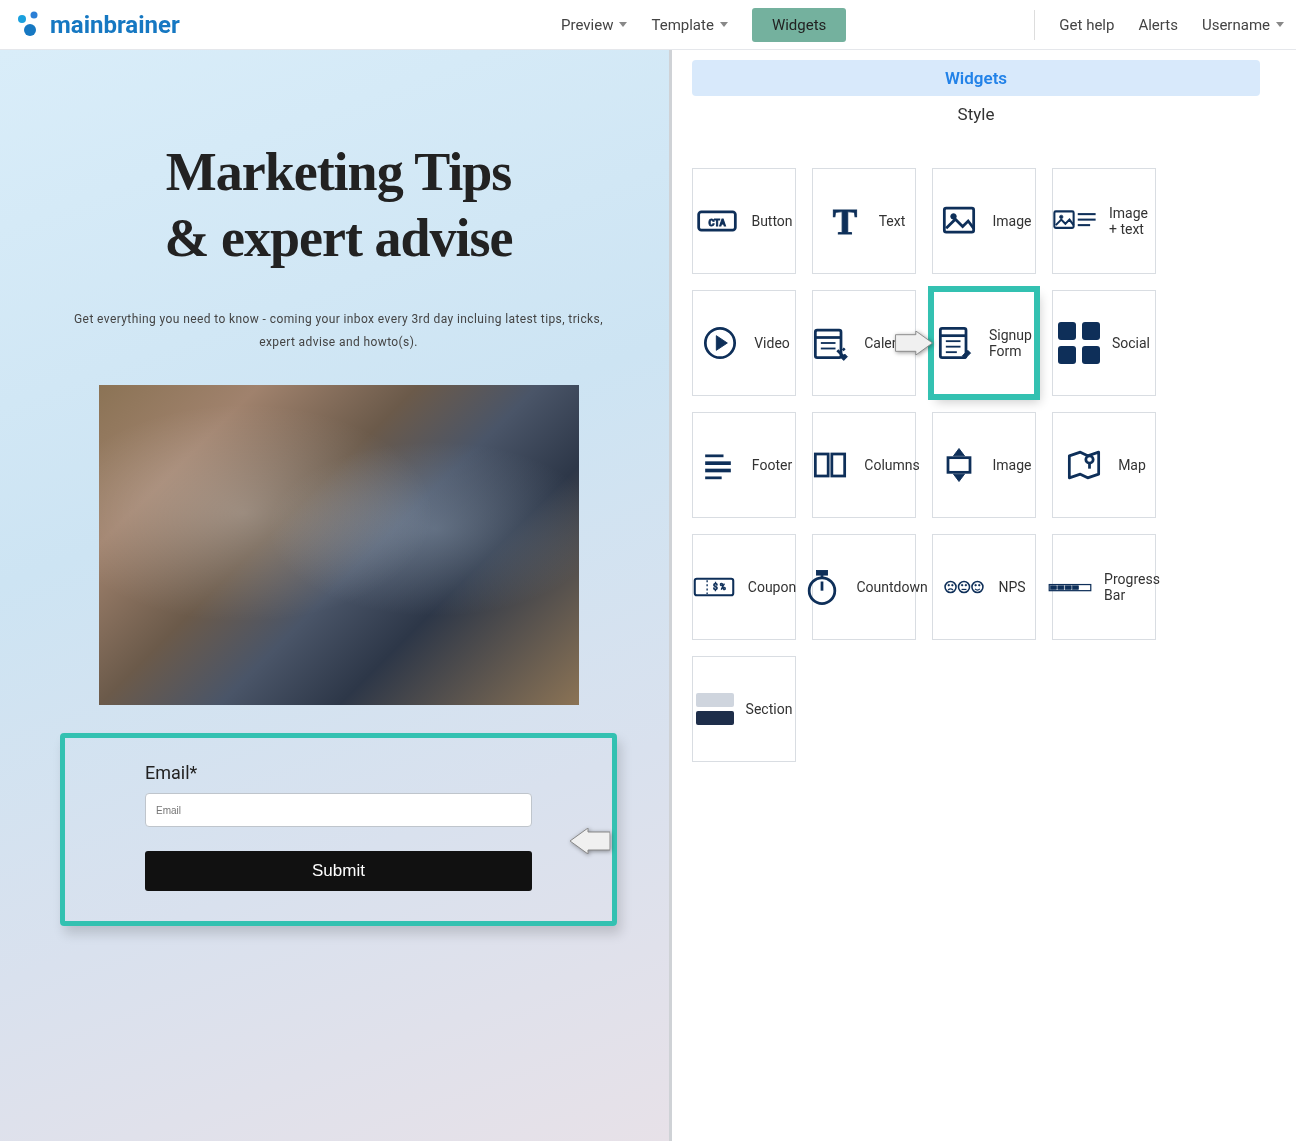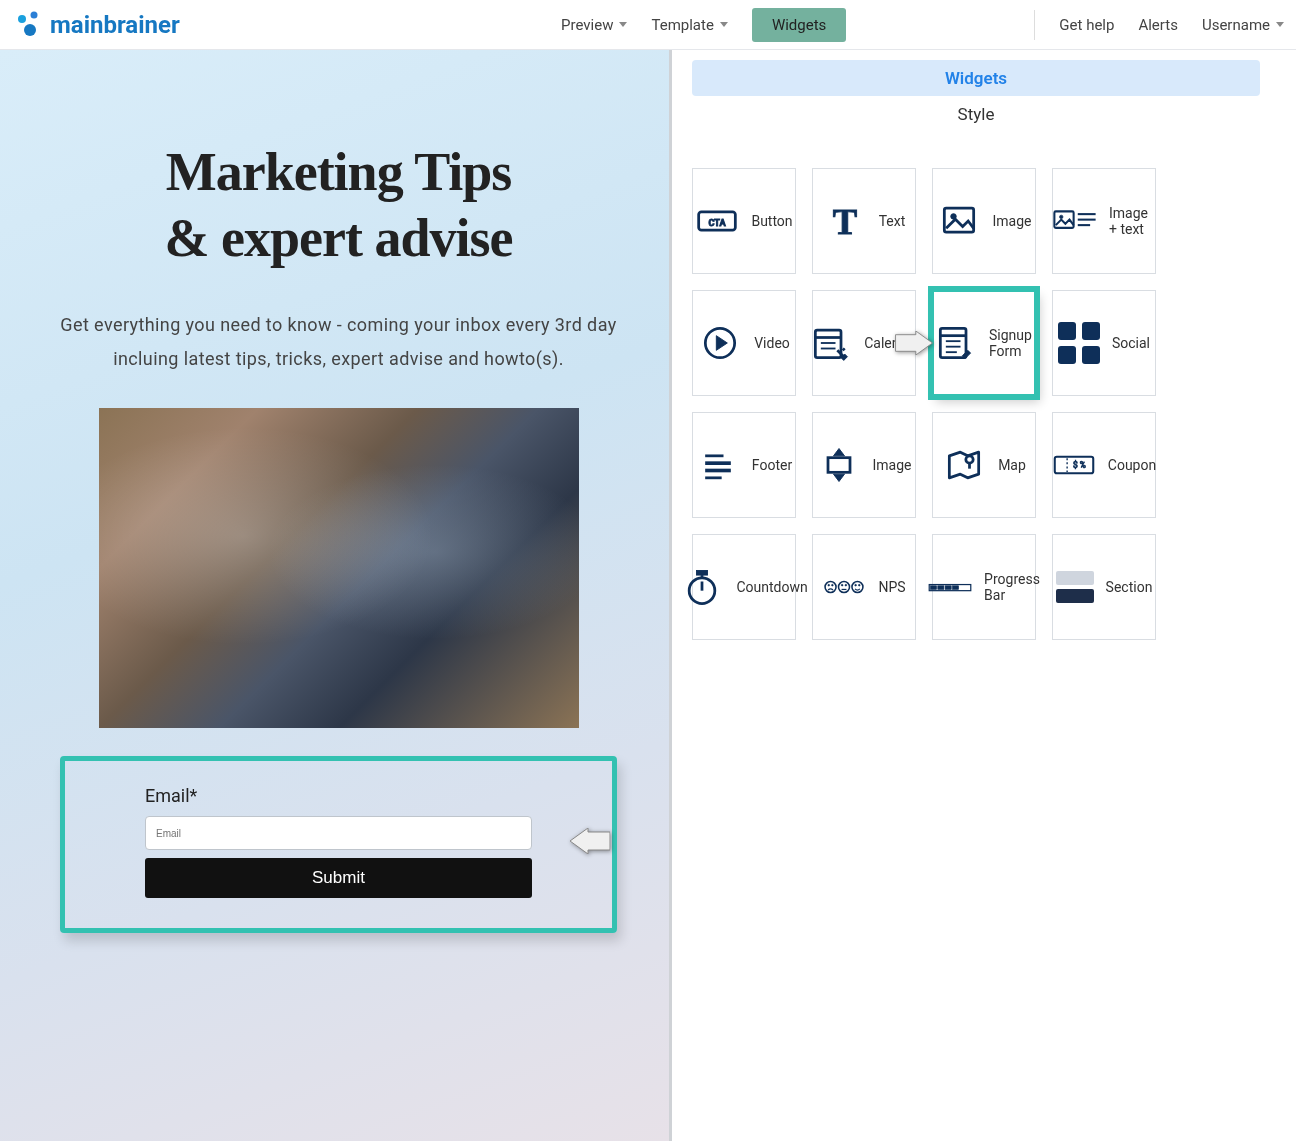--- a/index.html
+++ b/index.html
@@ -93,21 +93,21 @@
   .hero-title {
     font-family: Georgia, "Times New Roman", serif;
     font-size: 54px;
     font-weight: 700;
     text-align: center;
     line-height: 1.22;
     color: #222;
     letter-spacing: -1px;
   }
   .hero-sub {
-    font-size: 18px;
+    font-size: 12px;
     color: #444;
     text-align: center;
     margin-top: 36px;
     line-height: 1.9;
     letter-spacing: 0.4px;
   }
   .hero-image {
     margin: 32px auto 0;
     width: 480px;
     height: 320px;
@@ -140,21 +140,21 @@
     width: 100%;
     height: 34px;
     border: 1px solid #bfc5cc;
     border-radius: 4px;
     padding: 0 10px;
     font-size: 10px;
     color: #555;
     background:#fff;
   }
   .signup-submit {
-    margin-top: 8px;
+    margin-top: 24px;
     width: 100%;
     height: 40px;
     background: #111;
     color: #fff;
     font-size: 17px;
     border: none;
     border-radius: 3px;
     cursor: pointer;
   }
 
@@ -411,20 +411,29 @@
         <div class="widget-card">
           <div class="wicon">
             <svg viewBox="0 0 48 48">
               <line x1="10" y1="14" x2="30" y2="14" stroke="#0e2f59" stroke-width="3"></line>
               <line x1="10" y1="22" x2="38" y2="22" stroke="#0e2f59" stroke-width="4"></line>
               <line x1="10" y1="30" x2="38" y2="30" stroke="#0e2f59" stroke-width="4"></line>
               <line x1="10" y1="38" x2="28" y2="38" stroke="#0e2f59" stroke-width="3"></line>
             </svg>
           </div>
           <div class="wlabel">Footer</div>
+        </div>
+        <div class="widget-card">
+          <div class="wicon">
+            <svg viewBox="0 0 48 48">
+              <rect x="8" y="12" width="14" height="24" fill="none" stroke="#0e2f59" stroke-width="3"></rect>
+              <rect x="26" y="12" width="14" height="24" fill="none" stroke="#0e2f59" stroke-width="3"></rect>
+            </svg>
+          </div>
+          <div class="wlabel">Columns</div>
         </div>
         <div class="widget-card">
           <div class="wicon">
             <svg viewBox="0 0 48 48">
               <polygon points="24,6 18,14 30,14" fill="#0e2f59"></polygon>
               <rect x="12" y="16" width="24" height="16" fill="none" stroke="#0e2f59" stroke-width="3"></rect>
               <polygon points="24,42 18,34 30,34" fill="#0e2f59"></polygon>
             </svg>
           </div>
           <div class="wlabel">Image</div>

